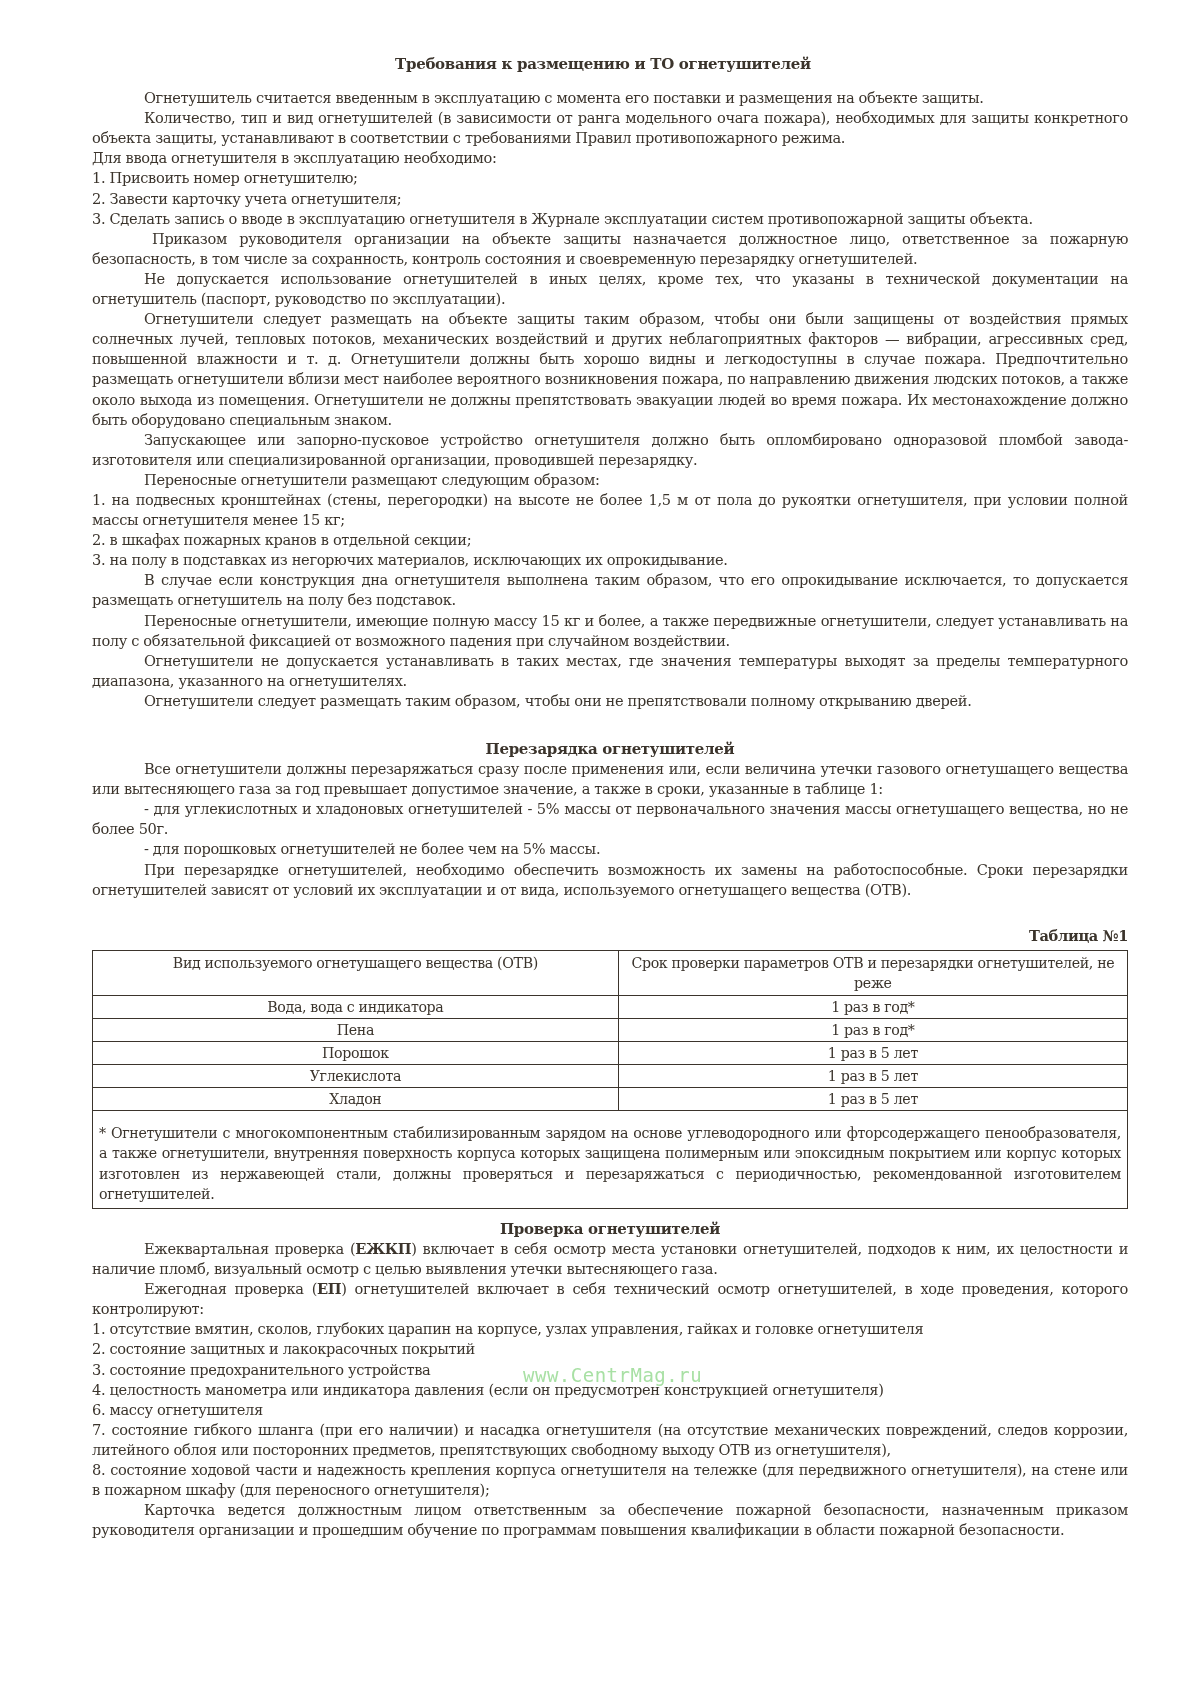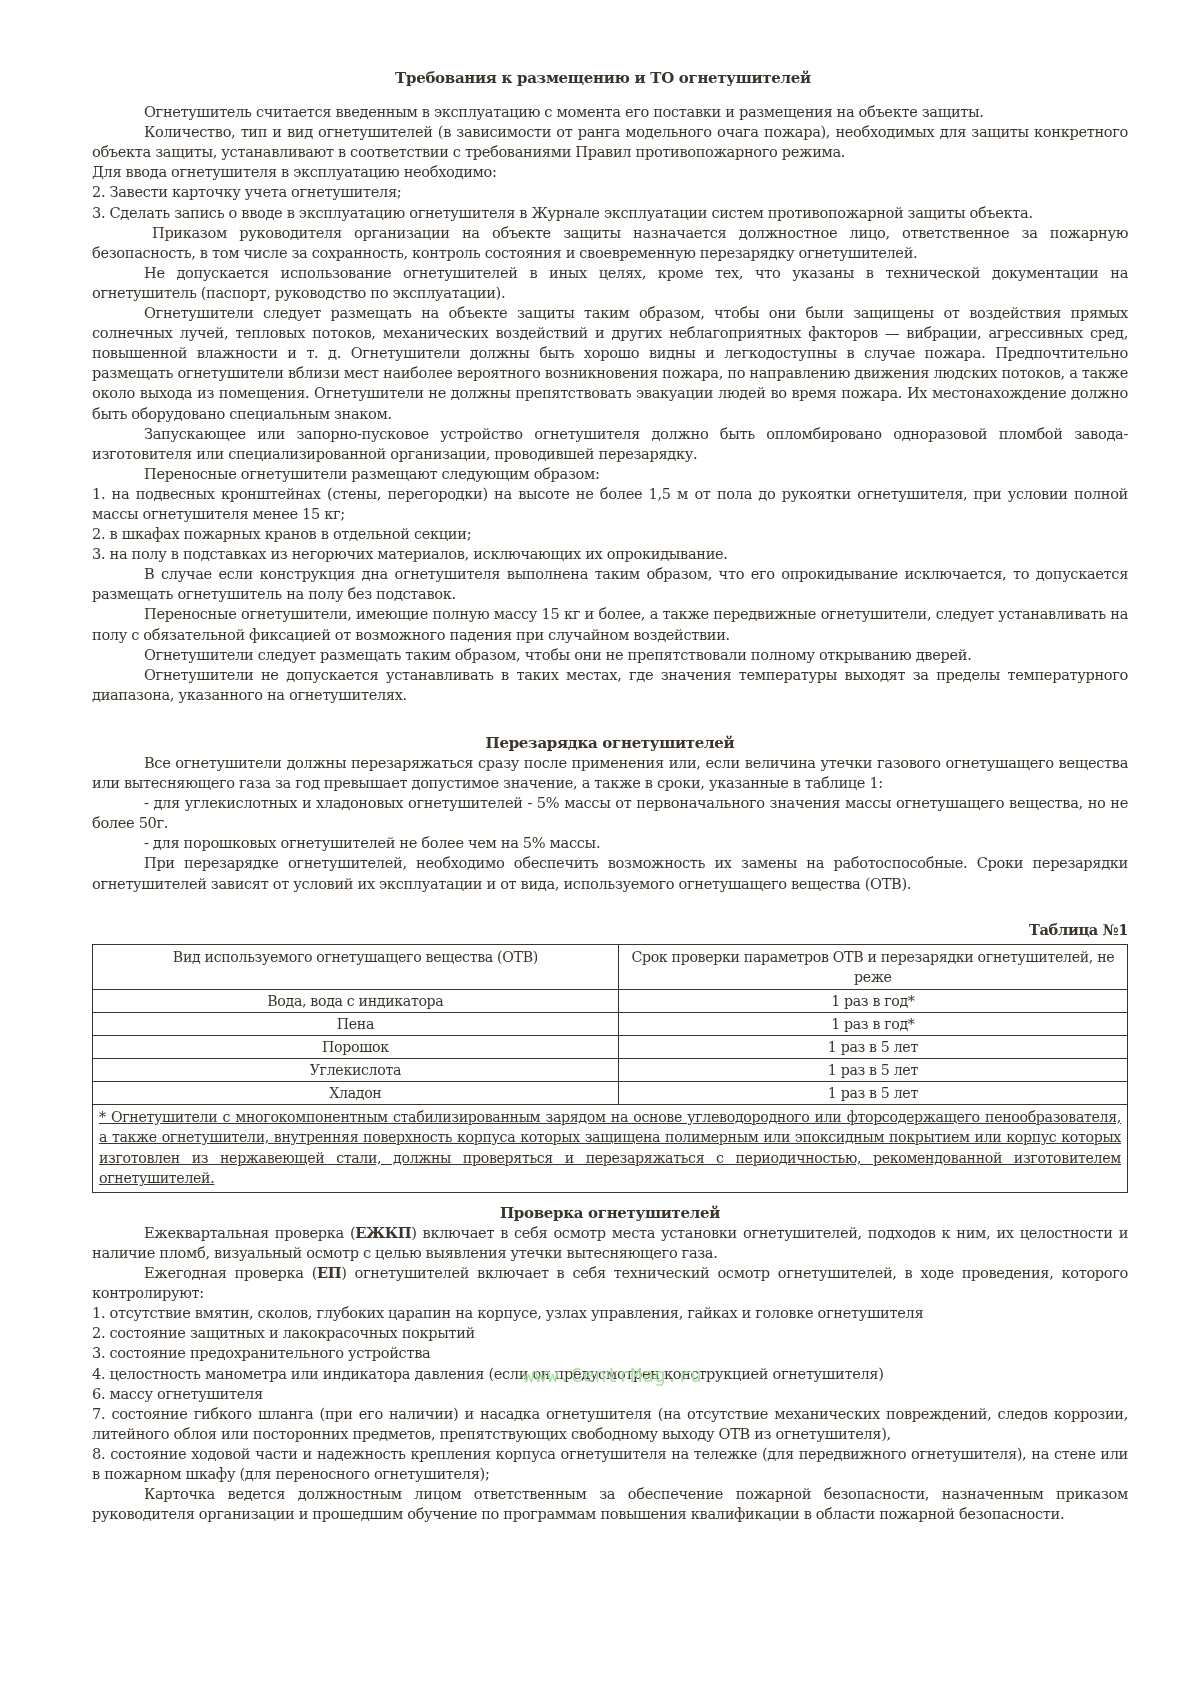--- a/index.html
+++ b/index.html
@@ -1,63 +1,64 @@
 <!DOCTYPE html>
 <html><head>
 <meta charset="utf-8">
 <style>
   html, body { margin:0; padding:0; background:#ffffff; }
   body { width:1200px; height:1697px; position:relative; overflow:hidden;
          font-family:"DejaVu Serif","Liberation Serif",serif; color:#3b342c; }
-  .page { position:absolute; left:92px; top:68px; width:1036px; }
+  .page { position:absolute; left:92px; top:54px; width:1036px; }
   .fs { font-size:14.6px; line-height:20.1px; letter-spacing:-0.35px; }
   h1, h2 { font-family:"DejaVu Serif","Liberation Serif",serif; font-weight:bold; text-align:center;
            font-size:15px; margin:0; letter-spacing:-0.3px; }
   h1 { margin-bottom:14px; margin-left:-14px; }
   p { margin:0; text-align:justify; }
   p.ind { text-indent:52px; }
   p.ind2 { text-indent:60px; }
   p.nojust { text-align:left; }
   .sec2 { margin-top:28px; }
   .tbl-caption { text-align:right; font-weight:bold; font-size:14.6px; margin-top:26px; margin-bottom:4px; }
   table { border-collapse:collapse; width:100%; font-size:14.2px; line-height:20px; letter-spacing:-0.35px; }
   td, th { border:1.6px solid #3b342c; padding:1px 6px; text-align:center; font-weight:normal; }
   th { font-weight:normal; vertical-align:top; padding-top:2px; padding-bottom:2px; }
-  td.note { text-align:justify; padding:2px 6px 3px 6px; line-height:20.5px;text-decoration:underline; }
+  td.note { text-align:justify; padding:12px 6px 3px 6px; line-height:20.5px; }
   .sec3 { margin-top:10px; }
   .watermark { position:absolute; left:523px; top:1364px; font-family:"DejaVu Sans Mono","Liberation Mono",monospace;
                font-size:19px; color:#a8e0a4; letter-spacing:0.5px; }
   b { font-weight:bold; }
 </style>
 </head>
 <body>
 
 <div class="page fs">
   <h1>Требования к размещению и ТО огнетушителей</h1>
 
   <p class="ind">Огнетушитель считается введенным в эксплуатацию с момента его поставки и размещения на объекте защиты.</p>
   <p class="ind">Количество, тип и вид огнетушителей (в зависимости от ранга модельного очага пожара), необходимых для защиты конкретного объекта защиты, устанавливают в соответствии с требованиями Правил противопожарного режима.</p>
   <p>Для ввода огнетушителя в эксплуатацию необходимо:</p>
+  <p>1. Присвоить номер огнетушителю;</p>
   <p>2. Завести карточку учета огнетушителя;</p>
   <p class="nojust">3. Сделать запись о вводе в эксплуатацию огнетушителя в Журнале эксплуатации систем противопожарной защиты объекта.</p>
 
   <p class="ind2">Приказом руководителя организации на объекте защиты назначается должностное лицо, ответственное за пожарную безопасность, в том числе за сохранность, контроль состояния и своевременную перезарядку огнетушителей.</p>
   <p class="ind">Не допускается использование огнетушителей в иных целях, кроме тех, что указаны в технической документации на огнетушитель (паспорт, руководство по эксплуатации).</p>
   <p class="ind" style="white-space:pre-line;">Огнетушители следует размещать на объекте защиты таким образом, чтобы они были защищены от воздействия прямых солнечных лучей, тепловых потоков, механических воздействий и других неблагоприятных факторов — вибрации, агрессивных сред, повышенной влажности и т. д. Огнетушители должны быть хорошо видны и легкодоступны в случае пожара. Предпочтительно размещать огнетушители вблизи мест наиболее вероятного возникновения пожара, по направлению движения людских потоков, а также около выхода из помещения.      Огнетушители не должны препятствовать эвакуации людей во время пожара. Их местонахождение должно быть оборудовано специальным знаком.</p>
   <p class="ind">Запускающее или запорно-пусковое устройство огнетушителя должно быть опломбировано одноразовой пломбой завода-изготовителя или специализированной организации, проводившей перезарядку.</p>
   <p class="ind">Переносные огнетушители размещают следующим образом:</p>
 
   <p>1. на подвесных кронштейнах (стены, перегородки) на высоте не более 1,5 м от пола до рукоятки огнетушителя, при условии полной массы огнетушителя менее 15 кг;</p>
   <p>2. в шкафах пожарных кранов в отдельной секции;</p>
   <p>3. на полу в подставках из негорючих материалов, исключающих их опрокидывание.</p>
 
   <p class="ind">В случае если конструкция дна огнетушителя выполнена таким образом, что его опрокидывание исключается, то допускается размещать огнетушитель на полу без подставок.</p>
   <p class="ind">Переносные огнетушители, имеющие полную массу 15 кг и более, а также передвижные огнетушители, следует устанавливать на полу с обязательной фиксацией от возможного падения при случайном воздействии.</p>
+  <p class="ind">Огнетушители не допускается устанавливать в таких местах, где значения температуры выходят за пределы температурного диапазона, указанного на огнетушителях.</p>
   <p class="ind">Огнетушители следует размещать таким образом, чтобы они не препятствовали полному открыванию дверей.</p>
-  <p class="ind">Огнетушители не допускается устанавливать в таких местах, где значения температуры выходят за пределы температурного диапазона, указанного на огнетушителях.</p>
 
   <h2 class="sec2">Перезарядка огнетушителей</h2>
   <p class="ind">Все огнетушители должны перезаряжаться сразу после применения или, если величина утечки газового огнетушащего вещества или вытесняющего газа за год превышает допустимое значение, а также в сроки, указанные в таблице 1:</p>
   <p class="ind"> - для углекислотных и хладоновых огнетушителей - 5% массы от первоначального значения массы огнетушащего вещества, но не более 50г.</p>
   <p class="ind">- для порошковых огнетушителей не более чем на 5% массы.</p>
   <p class="ind">При перезарядке огнетушителей, необходимо обеспечить возможность их замены на работоспособные. Сроки перезарядки огнетушителей зависят от условий их эксплуатации и от вида, используемого огнетушащего вещества (ОТВ).</p>
 
   <div class="tbl-caption">Таблица №1</div>
   <table>
     <colgroup>

